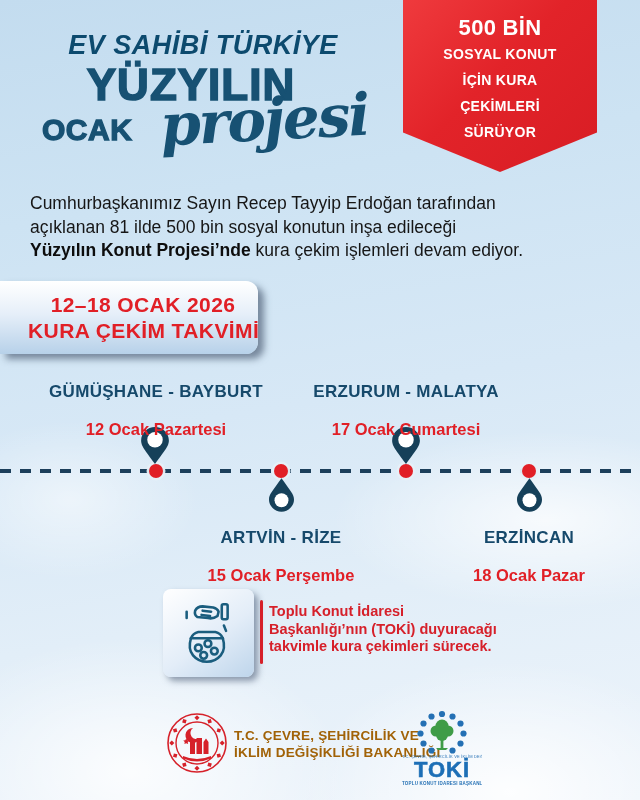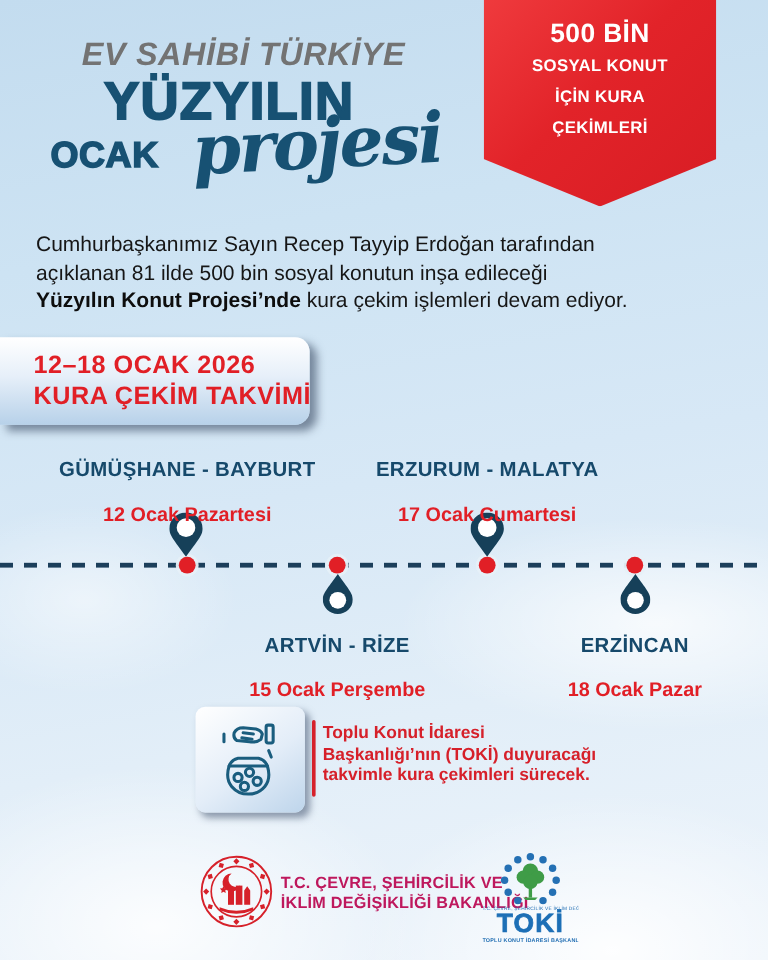--- a/index.html
+++ b/index.html
@@ -9,21 +9,21 @@
     background:linear-gradient(170deg,#c3dcef 0%,#cde3f3 25%,#d7e8f6 50%,#e2eef8 72%,#edf4fb 100%);
   }
   .cloud{position:absolute;pointer-events:none;}
   .c1{left:330px;top:430px;width:360px;height:180px;background:radial-gradient(ellipse at 60% 50%,rgba(255,255,255,.75),rgba(255,255,255,0) 70%);}
   .c2{left:-80px;top:640px;width:420px;height:220px;background:radial-gradient(ellipse at 50% 60%,rgba(255,255,255,.85),rgba(255,255,255,0) 72%);}
   .c3{left:300px;top:660px;width:420px;height:240px;background:radial-gradient(ellipse at 50% 55%,rgba(255,255,255,.9),rgba(255,255,255,0) 70%);}
   .c4{left:-60px;top:420px;width:260px;height:160px;background:radial-gradient(ellipse,rgba(255,255,255,.5),rgba(255,255,255,0) 70%);}
 
   
   .brand-line1{position:absolute;left:38px;top:30px;width:330px;text-align:center;
-    font-size:27px;font-weight:bold;font-style:italic;color:#737373;letter-spacing:.5px;white-space:nowrap;}
+    font-size:27px;font-weight:bold;font-style:italic;color:#0c4a6e;letter-spacing:.5px;white-space:nowrap;}
   .brand-line2{position:absolute;left:26px;top:60px;width:330px;text-align:center;
     font-size:44px;font-weight:bold;color:#175173;letter-spacing:1px;white-space:nowrap;
     -webkit-text-stroke:1.6px #175173;}
   .brand-line3{position:absolute;left:42px;top:113px;
     font-size:30px;font-weight:bold;color:#175173;letter-spacing:.5px;
     -webkit-text-stroke:1.3px #175173;}
   .brand-script{position:absolute;left:160px;top:86px;
     font-family:"DejaVu Serif",serif;font-style:italic;font-size:58px;font-weight:bold;
     color:#175173;letter-spacing:-2px;white-space:nowrap;transform:rotate(-3deg);}
 
@@ -39,21 +39,21 @@
   
   .intro{position:absolute;left:30px;top:192px;width:580px;
     font-size:17.5px;line-height:23.5px;color:#161616;font-weight:500;}
   .intro b{font-weight:bold;color:#0d0d0d;}
 
   
   .sched{position:absolute;left:0;top:281px;width:258px;height:73px;
     border-radius:0 12px 12px 0;
     background:linear-gradient(180deg,#ffffff 0%,#e6eff9 45%,#b7d1e9 100%);
     box-shadow:6px 5px 7px rgba(42,58,84,.55);
-    padding:11px 0 0 28px;box-sizing:border-box;}
+    padding:11px 0 0 28px;box-sizing:border-box;text-align:center;}
   .sched div{color:#e11f26;font-weight:bold;font-size:21px;line-height:26px;letter-spacing:.4px;white-space:nowrap;}
 
   
   .tl-line{position:absolute;left:0;top:469px;width:640px;height:4px;
     background:repeating-linear-gradient(90deg,#1c3f5b 0 11px,transparent 11px 20px);}
   .dot{position:absolute;top:464px;width:14px;height:14px;border-radius:50%;
     background:#e11f26;box-shadow:0 0 0 2.5px rgba(230,240,248,.95);}
   .dot1{left:149px;} .dot2{left:274px;} .dot3{left:399px;} .dot4{left:522px;}
   .pin{position:absolute;}
   .pinA1{left:141px;top:427px;} .pinA2{left:392px;top:427px;}
@@ -70,21 +70,21 @@
     background:linear-gradient(145deg,#ffffff 0%,#e3edf8 55%,#bed5eb 100%);
     box-shadow:4px 4px 6px rgba(48,66,96,.5);
     display:flex;align-items:center;justify-content:center;}
   .note-div{position:absolute;left:260px;top:600px;width:3px;height:64px;background:#d6202a;border-radius:2px;}
   .note-text{position:absolute;left:269px;top:603px;
     font-size:14.5px;font-weight:bold;color:#d6202a;line-height:17.5px;white-space:nowrap;}
 
   
   .ministry-logo{position:absolute;left:166px;top:712px;}
   .ministry-text{position:absolute;left:234px;top:727px;
-    font-size:13.5px;font-weight:bold;color:#be185d;line-height:17px;letter-spacing:.2px;white-space:nowrap;}
+    font-size:13.5px;font-weight:bold;color:#a16207;line-height:17px;letter-spacing:.2px;white-space:nowrap;}
   .toki{position:absolute;left:402px;top:710px;width:80px;text-align:center;}
   .toki-mark{display:block;margin:0 auto;}
   .toki-top{font-size:4px;color:#2470b4;letter-spacing:.2px;line-height:5px;white-space:nowrap;overflow:hidden;}
   .toki-name{font-size:22px;font-weight:bold;color:#1d6fb6;letter-spacing:1px;line-height:22px;
     -webkit-text-stroke:.6px #1d6fb6;}
   .toki-sub{font-size:4.5px;font-weight:bold;color:#2470b4;letter-spacing:.2px;line-height:6px;white-space:nowrap;overflow:hidden;}
 </style>
 </head>
 <body>
 
@@ -96,20 +96,21 @@
 <div class="brand-line1">EV SAHİBİ TÜRKİYE</div>
 <div class="brand-line2">YÜZYILIN</div>
 <div class="brand-line3">OCAK</div>
 <div class="brand-script">projesi</div>
 
 <div class="badge">
   <div class="b0">500 BİN</div>
   <div class="bx">SOSYAL KONUT</div>
   <div class="bx">İÇİN KURA</div>
   <div class="bx">ÇEKİMLERİ</div>
+  <div class="bx">SÜRÜYOR</div>
 </div>
 
 <div class="intro">
   <div>Cumhurbaşkanımız Sayın Recep Tayyip Erdoğan tarafından</div>
   <div>açıklanan 81 ilde 500 bin sosyal konutun inşa edileceği</div>
   <div><b>Yüzyılın Konut Projesi’nde</b><span> kura çekim işlemleri devam ediyor.</span></div>
 </div>
 
 <div class="sched">
   <div>12–18 OCAK 2026</div>

